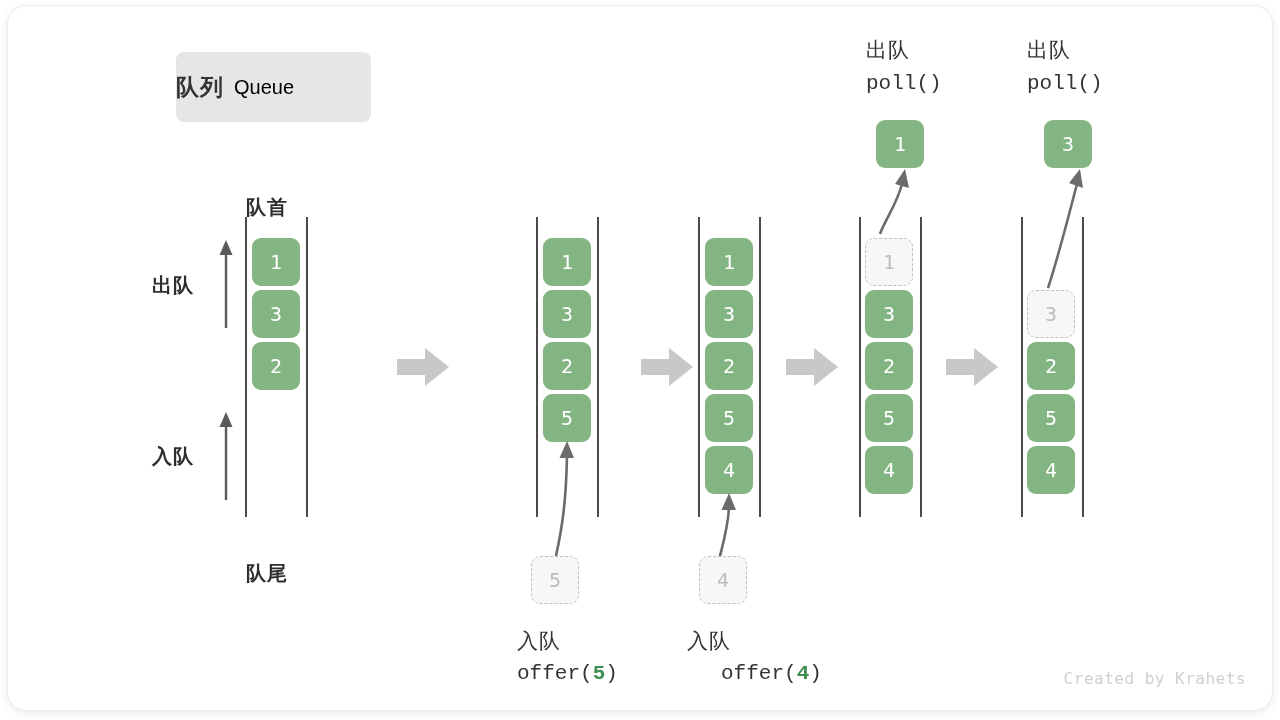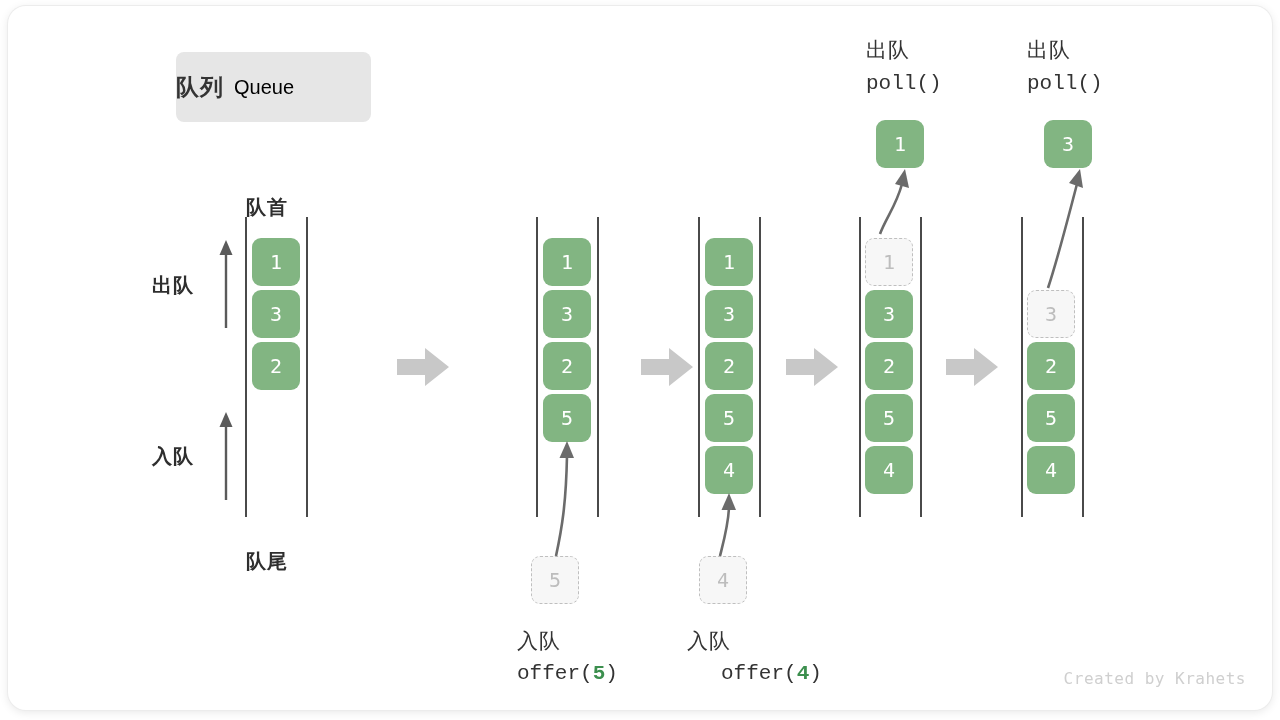--- a/index.html
+++ b/index.html
@@ -138,21 +138,21 @@
 
 <div id="stage">
   <div id="card">
 
     <div id="title-badge">
       <span class="cn">队列</span>
       <span class="en">Queue</span>
     </div>
 
     <div class="abs-label cn-bold" style="left:238px; top:160px;margin-top:28px;">队首</div>
-    <div class="abs-label cn-bold" style="left:238px; top:542px;">队尾</div>
+    <div class="abs-label cn-bold" style="left:238px; top:554px;">队尾</div>
 
     <div class="abs-label cn-bold" style="left:144px; top:266px;">出队</div>
     <div class="abs-label cn-bold" style="left:144px; top:437px;">入队</div>
 
     <svg class="thin-arrow" style="left:206px; top:232px;" width="24" height="92">
       <line x1="12" y1="90" x2="12" y2="14" stroke="#5a5a5a" stroke-width="2.4"></line>
       <polygon points="12,2 5.5,17 18.5,17" fill="#5a5a5a"></polygon>
     </svg>
 
     <svg class="thin-arrow" style="left:206px; top:404px;" width="24" height="92">

